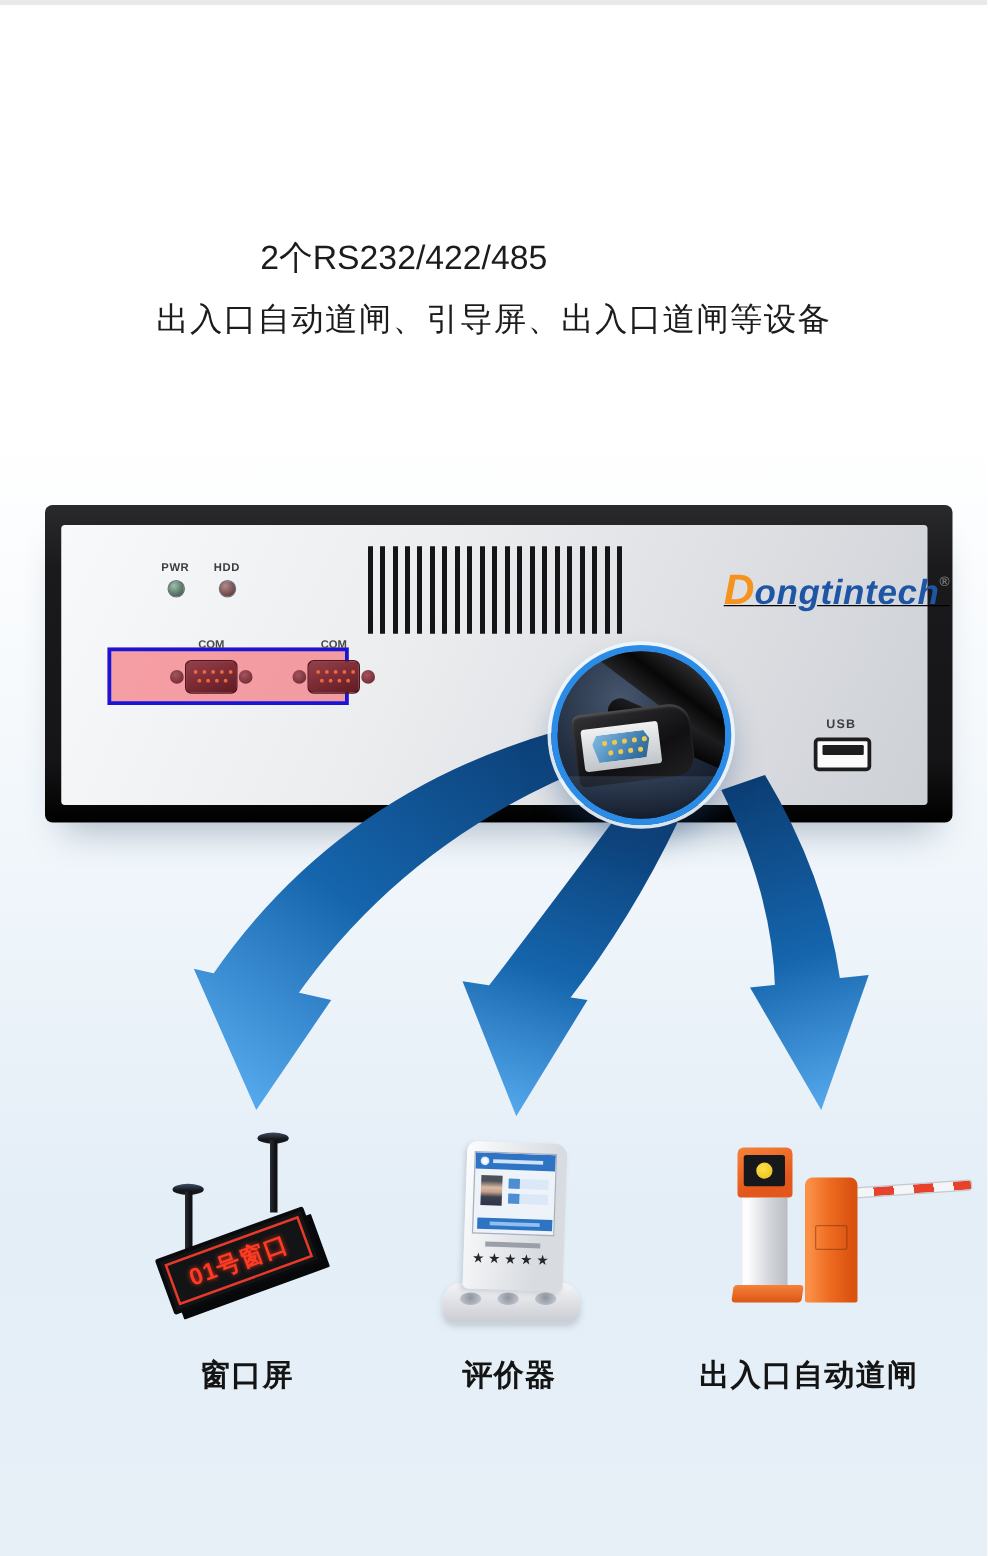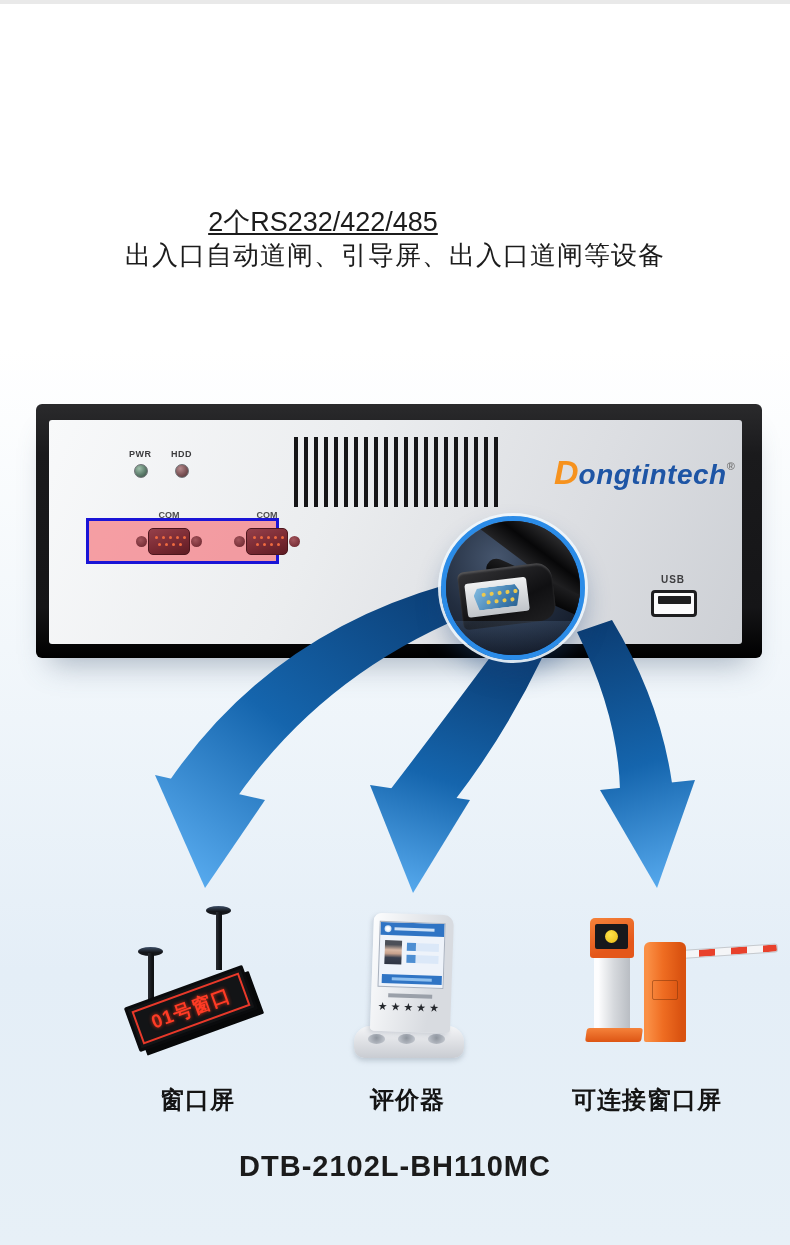--- a/index.html
+++ b/index.html
@@ -7,22 +7,22 @@
   body { font-family:"Liberation Sans","DejaVu Sans",sans-serif; }
   .page {
     position:relative; width:790px; height:1245px; overflow:hidden;
     background:linear-gradient(180deg,#ffffff 0%,#ffffff 28%,#f2f7fb 52%,#e4eef7 78%,#e7f0f7 100%);
   }
   .top-strip { position:absolute; left:0; top:0; width:790px; height:4px; background:#e9e9e9; }
 
   
   .title { position:absolute; left:0; top:96px; width:790px; text-align:center;
            font-size:64px; font-weight:800; color:#141414; letter-spacing:2px; }
-  .sub1 { position:absolute; left:0; top:204px; width:646px; text-align:center;
-          font-size:27px; font-weight:500; color:#1c1c1c;text-decoration:underline; }
+  .sub1 { position:absolute; left:0; top:188px; width:646px; text-align:center;
+          font-size:27px; font-weight:500; color:#1c1c1c; }
   .sub2 { position:absolute; left:0; top:238px; width:790px; text-align:center;
           font-size:26px; font-weight:500; color:#1c1c1c; letter-spacing:1px; }
 
   
   .chassis { position:absolute; left:36px; top:404px; width:726px; height:254px;
              background:linear-gradient(180deg,#2a2a2c,#1a1a1c 20%,#151517 80%,#000);
              border-radius:6px; z-index:2;
              box-shadow:0 20px 28px -14px rgba(80,100,125,.45); }
   .face { position:absolute; left:13px; top:16px; right:20px; bottom:14px; border-radius:3px;
           background:linear-gradient(115deg,#f8f9fa 0%,#ebedef 40%,#dcdee2 72%,#cdd0d5 100%); }
@@ -42,21 +42,21 @@
   .db9 { position:absolute; top:7px; width:66px; height:28px; }
   .db9 .ear { position:absolute; top:8px; width:11px; height:11px; border-radius:50%;
               background:radial-gradient(circle at 40% 35%,#a3555c,#7c333b 65%,#5c2027); }
   .db9 .body { position:absolute; left:12px; top:0; width:42px; height:27px; border-radius:5px;
                background:linear-gradient(160deg,#95404a,#7a2a33 55%,#5e1b23);
                border:1px solid #4c161d; }
   .db9 .row { position:absolute; left:6px; display:flex; gap:4px; }
   .db9 .row.r1 { top:7px; } .db9 .row.r2 { top:14px; left:9px; }
   .db9 .pin { width:3px; height:3px; border-radius:50%; background:#ef6a40; }
 
-  .brand { position:absolute; left:505px; top:33px; width:185px; font-style:italic; font-weight:700; }
+  .brand { position:absolute; left:530px; top:33px; width:185px; font-style:italic; font-weight:700;text-decoration:underline; }
   .brand .d { font-size:34px; color:#f6921e; }
   .brand .rest { font-size:28px; color:#1e55a5; letter-spacing:.5px; }
   .brand .reg { font-size:11px; color:#777; vertical-align:14px; font-style:normal; }
 
   .usb-label { position:absolute; left:594px; top:154px; width:60px; text-align:center;
                font-size:10px; font-weight:700; color:#3e3e40; letter-spacing:1px; }
   .usb-port { position:absolute; left:602px; top:170px; width:46px; height:27px; border-radius:4px;
               border:3px solid #1d1d1f; background:#fbfbfc; }
   .usb-port .tongue { position:absolute; left:4px; top:3px; width:33px; height:8px; background:#1d1d1f; border-radius:1px; }
 
@@ -322,16 +322,15 @@
       </div>
     </div>
     <div class="gate-arm"></div>
     <div class="gate-cab">
       <div class="seam"></div>
     </div>
   </div>
 
   <div class="periph-label lab-eval">评价器</div>
   <div class="periph-label lab-win">窗口屏</div>
-  <div class="periph-label lab-gate">可连接窗口屏</div>
-
-  <div class="model">DTB-2102L-BH110MC</div>
+  <div class="periph-label lab-gate">出入口自动道闸</div>
+
 </div>
 
 </body></html>

